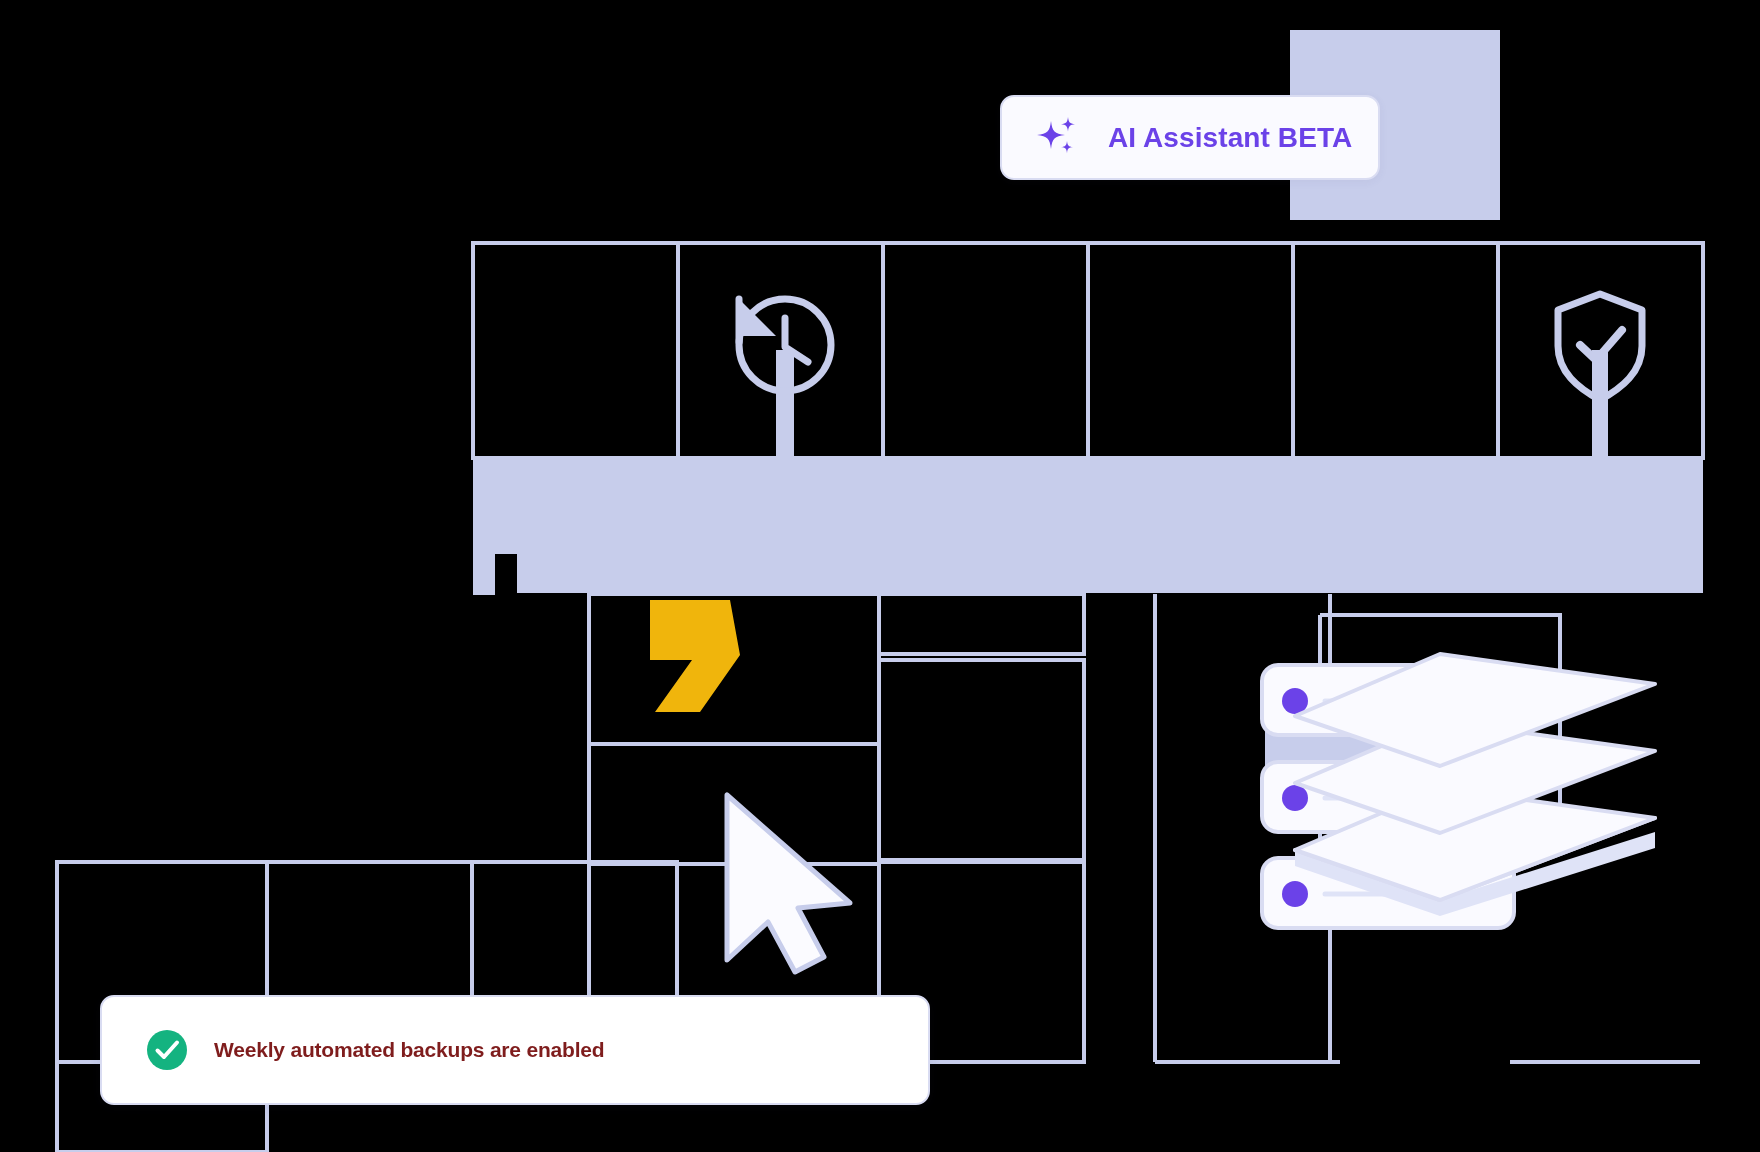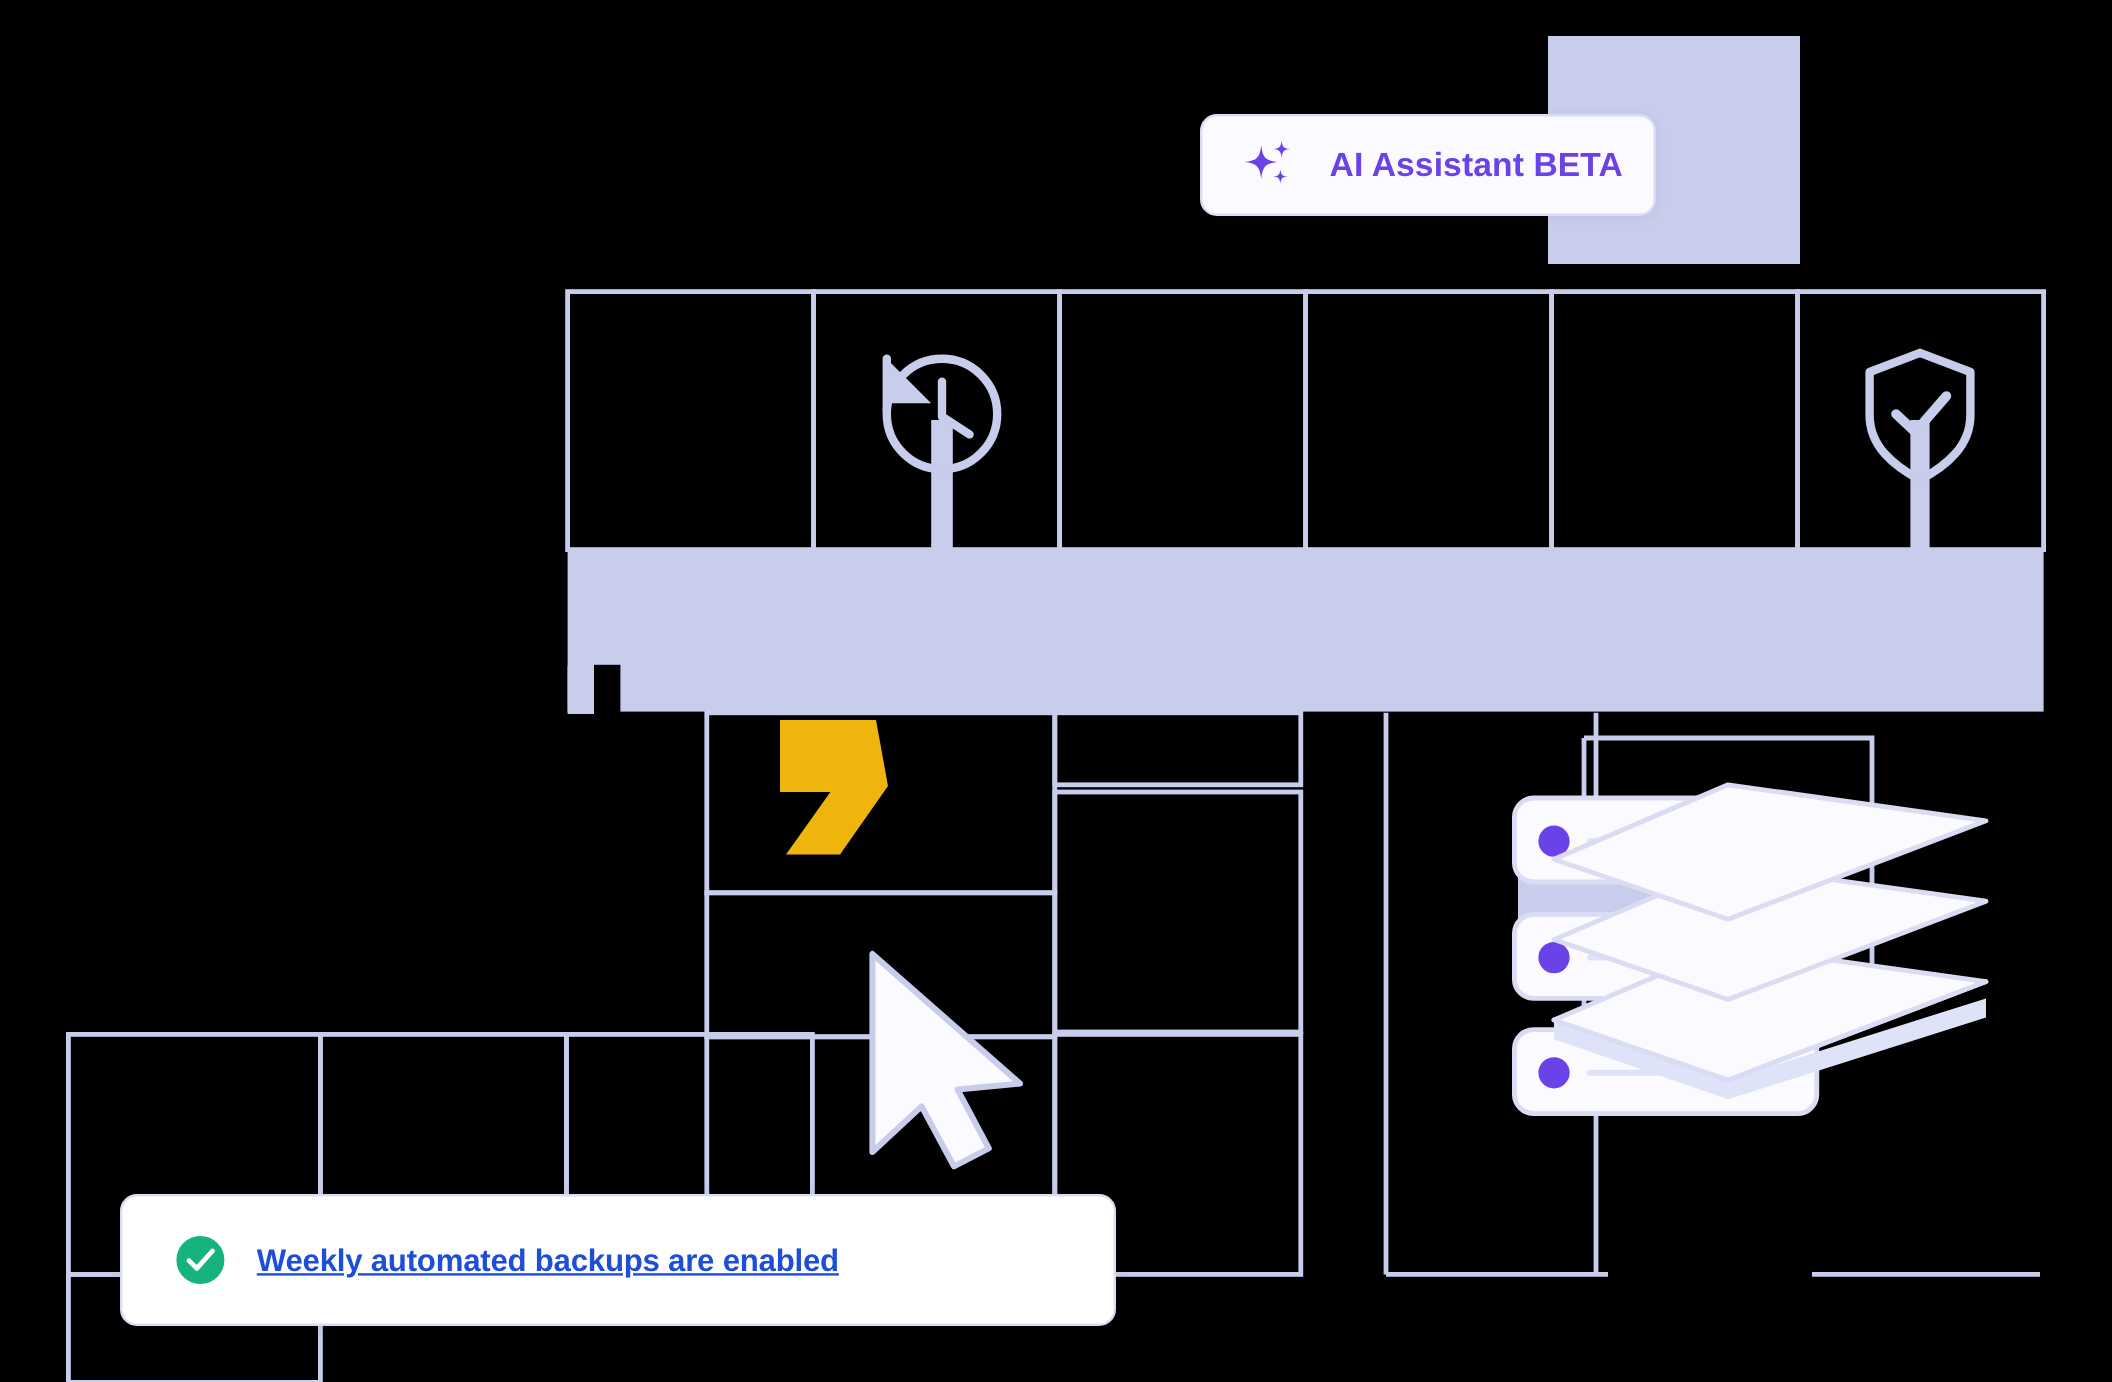--- a/index.html
+++ b/index.html
@@ -74,26 +74,25 @@
     padding: 0 44px;
     box-sizing: border-box;
   }
   .toast .check-wrap {
     width: 42px;
     height: 42px;
     flex: 0 0 auto;
     display: block;
   }
   .toast .toast-label {
-    font-size: 26px;
+    font-size: 21px;
     font-weight: bold;
-    color: #1d4ed8;
+    color: #7f1d1d;
     white-space: nowrap;
     letter-spacing: -0.2px;
-    text-decoration: underline;
   }
 </style>
 </head>
 <body>
 
 <div id="stage">
 
   <svg class="layer" viewBox="0 0 1760 1152">
 
     <rect x="1290" y="30" width="210" height="190" fill="#c7cdeb"></rect>

